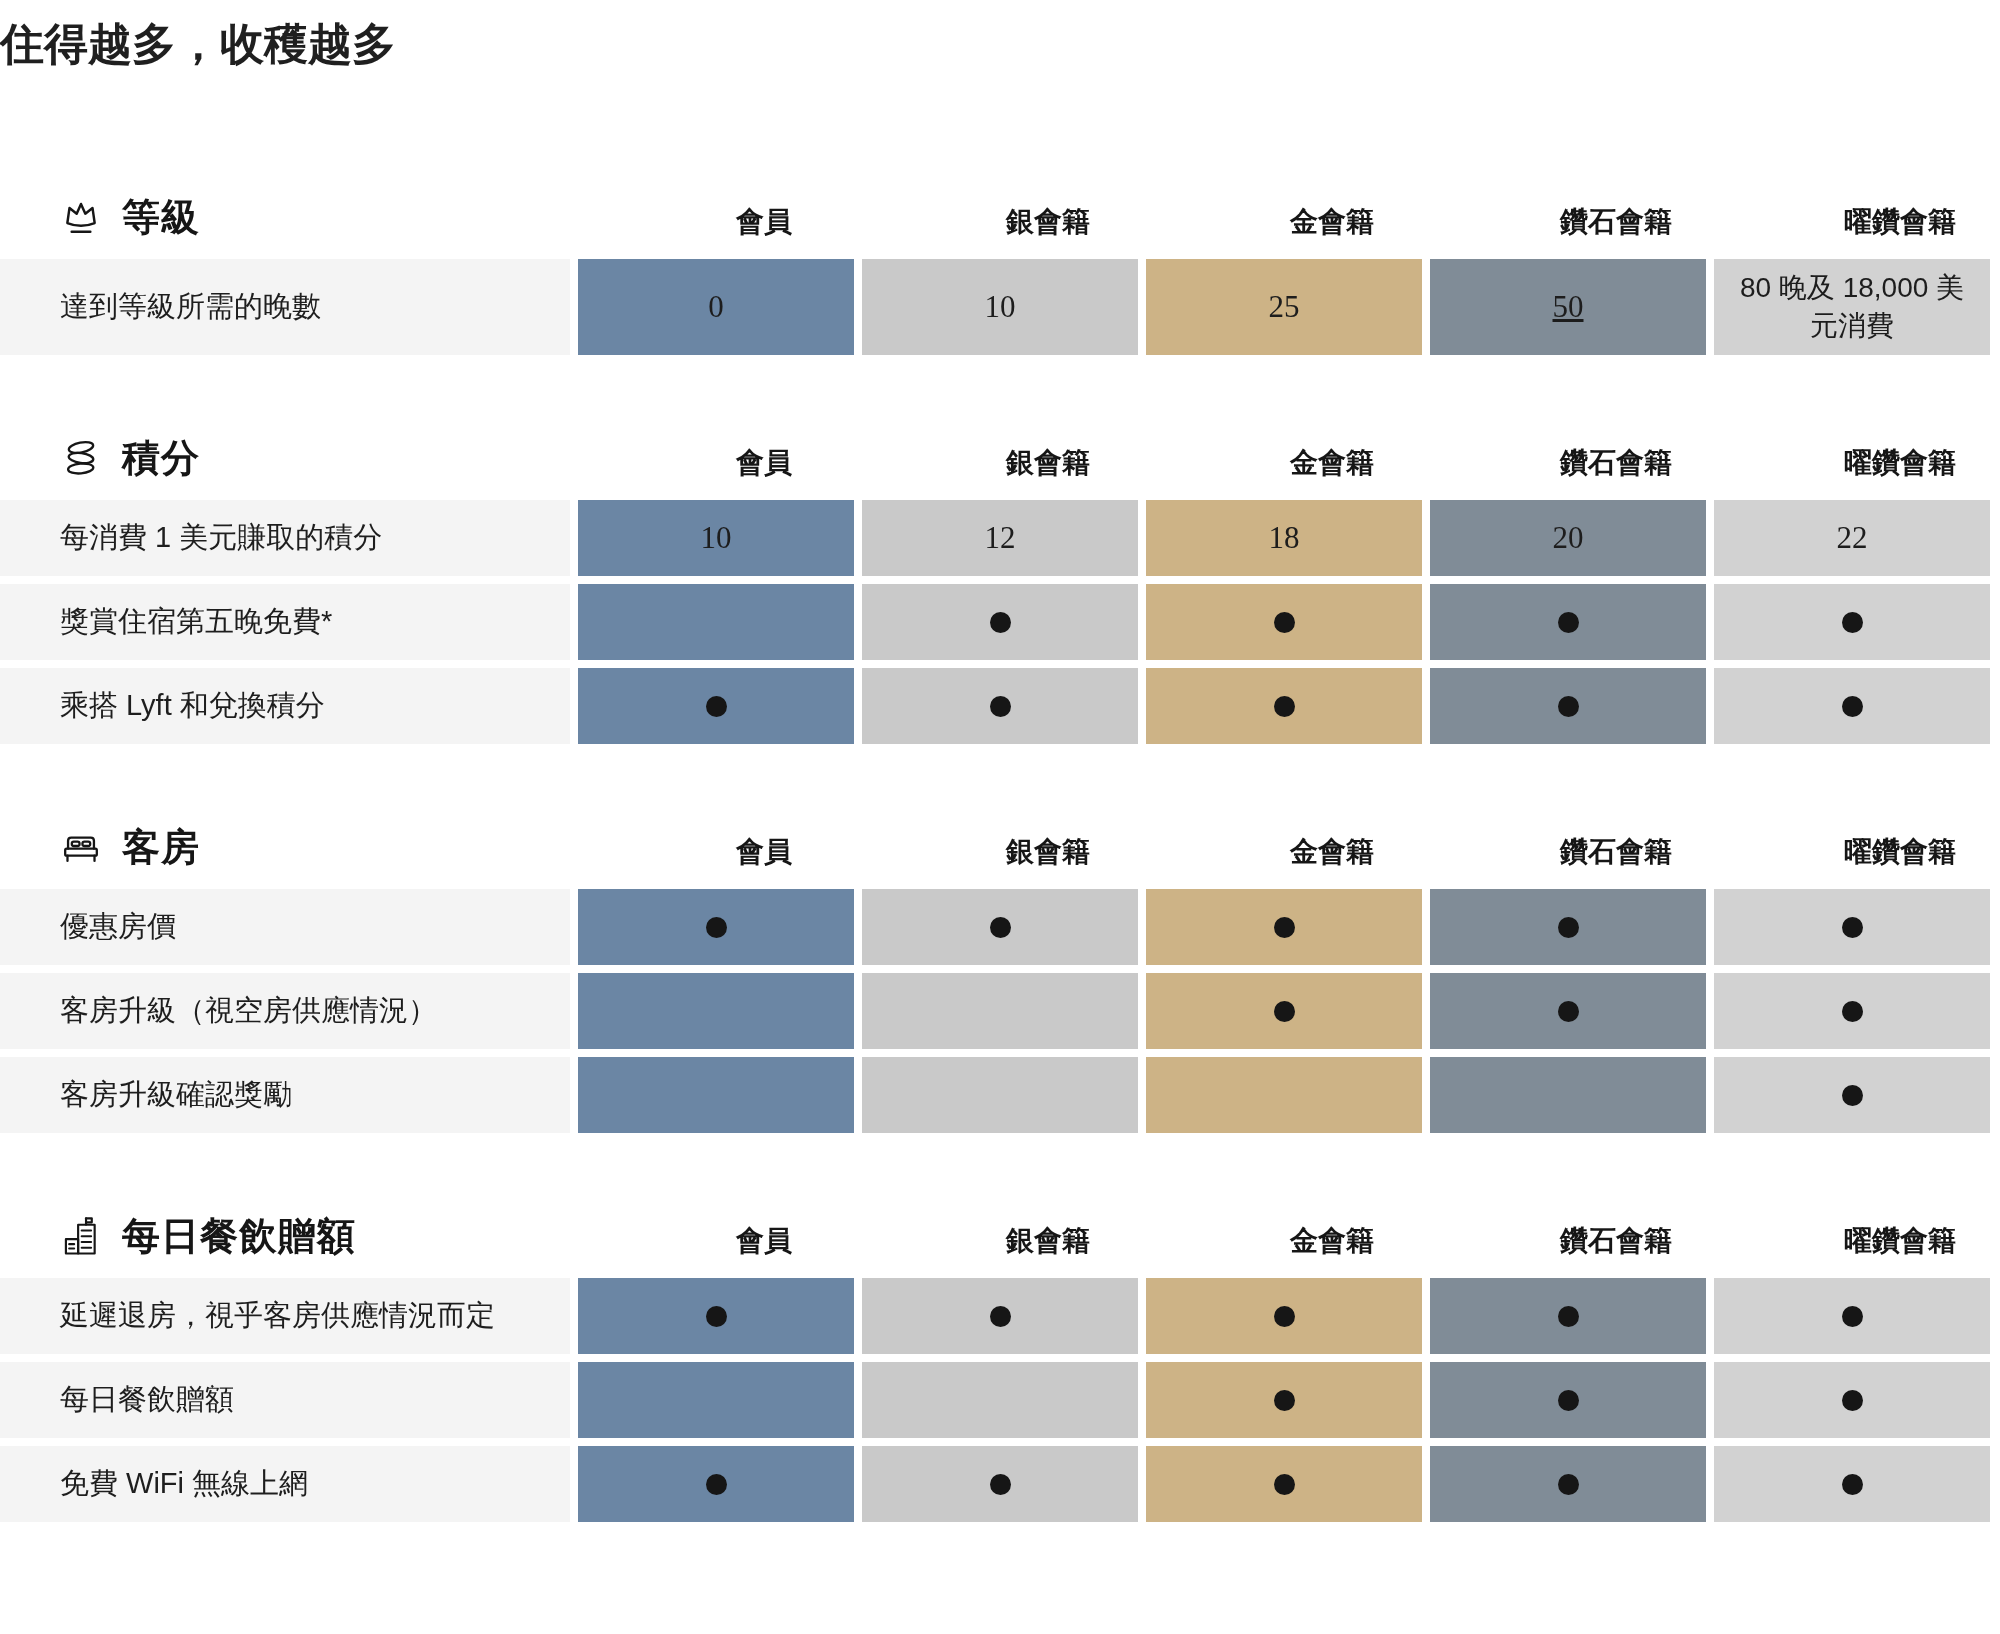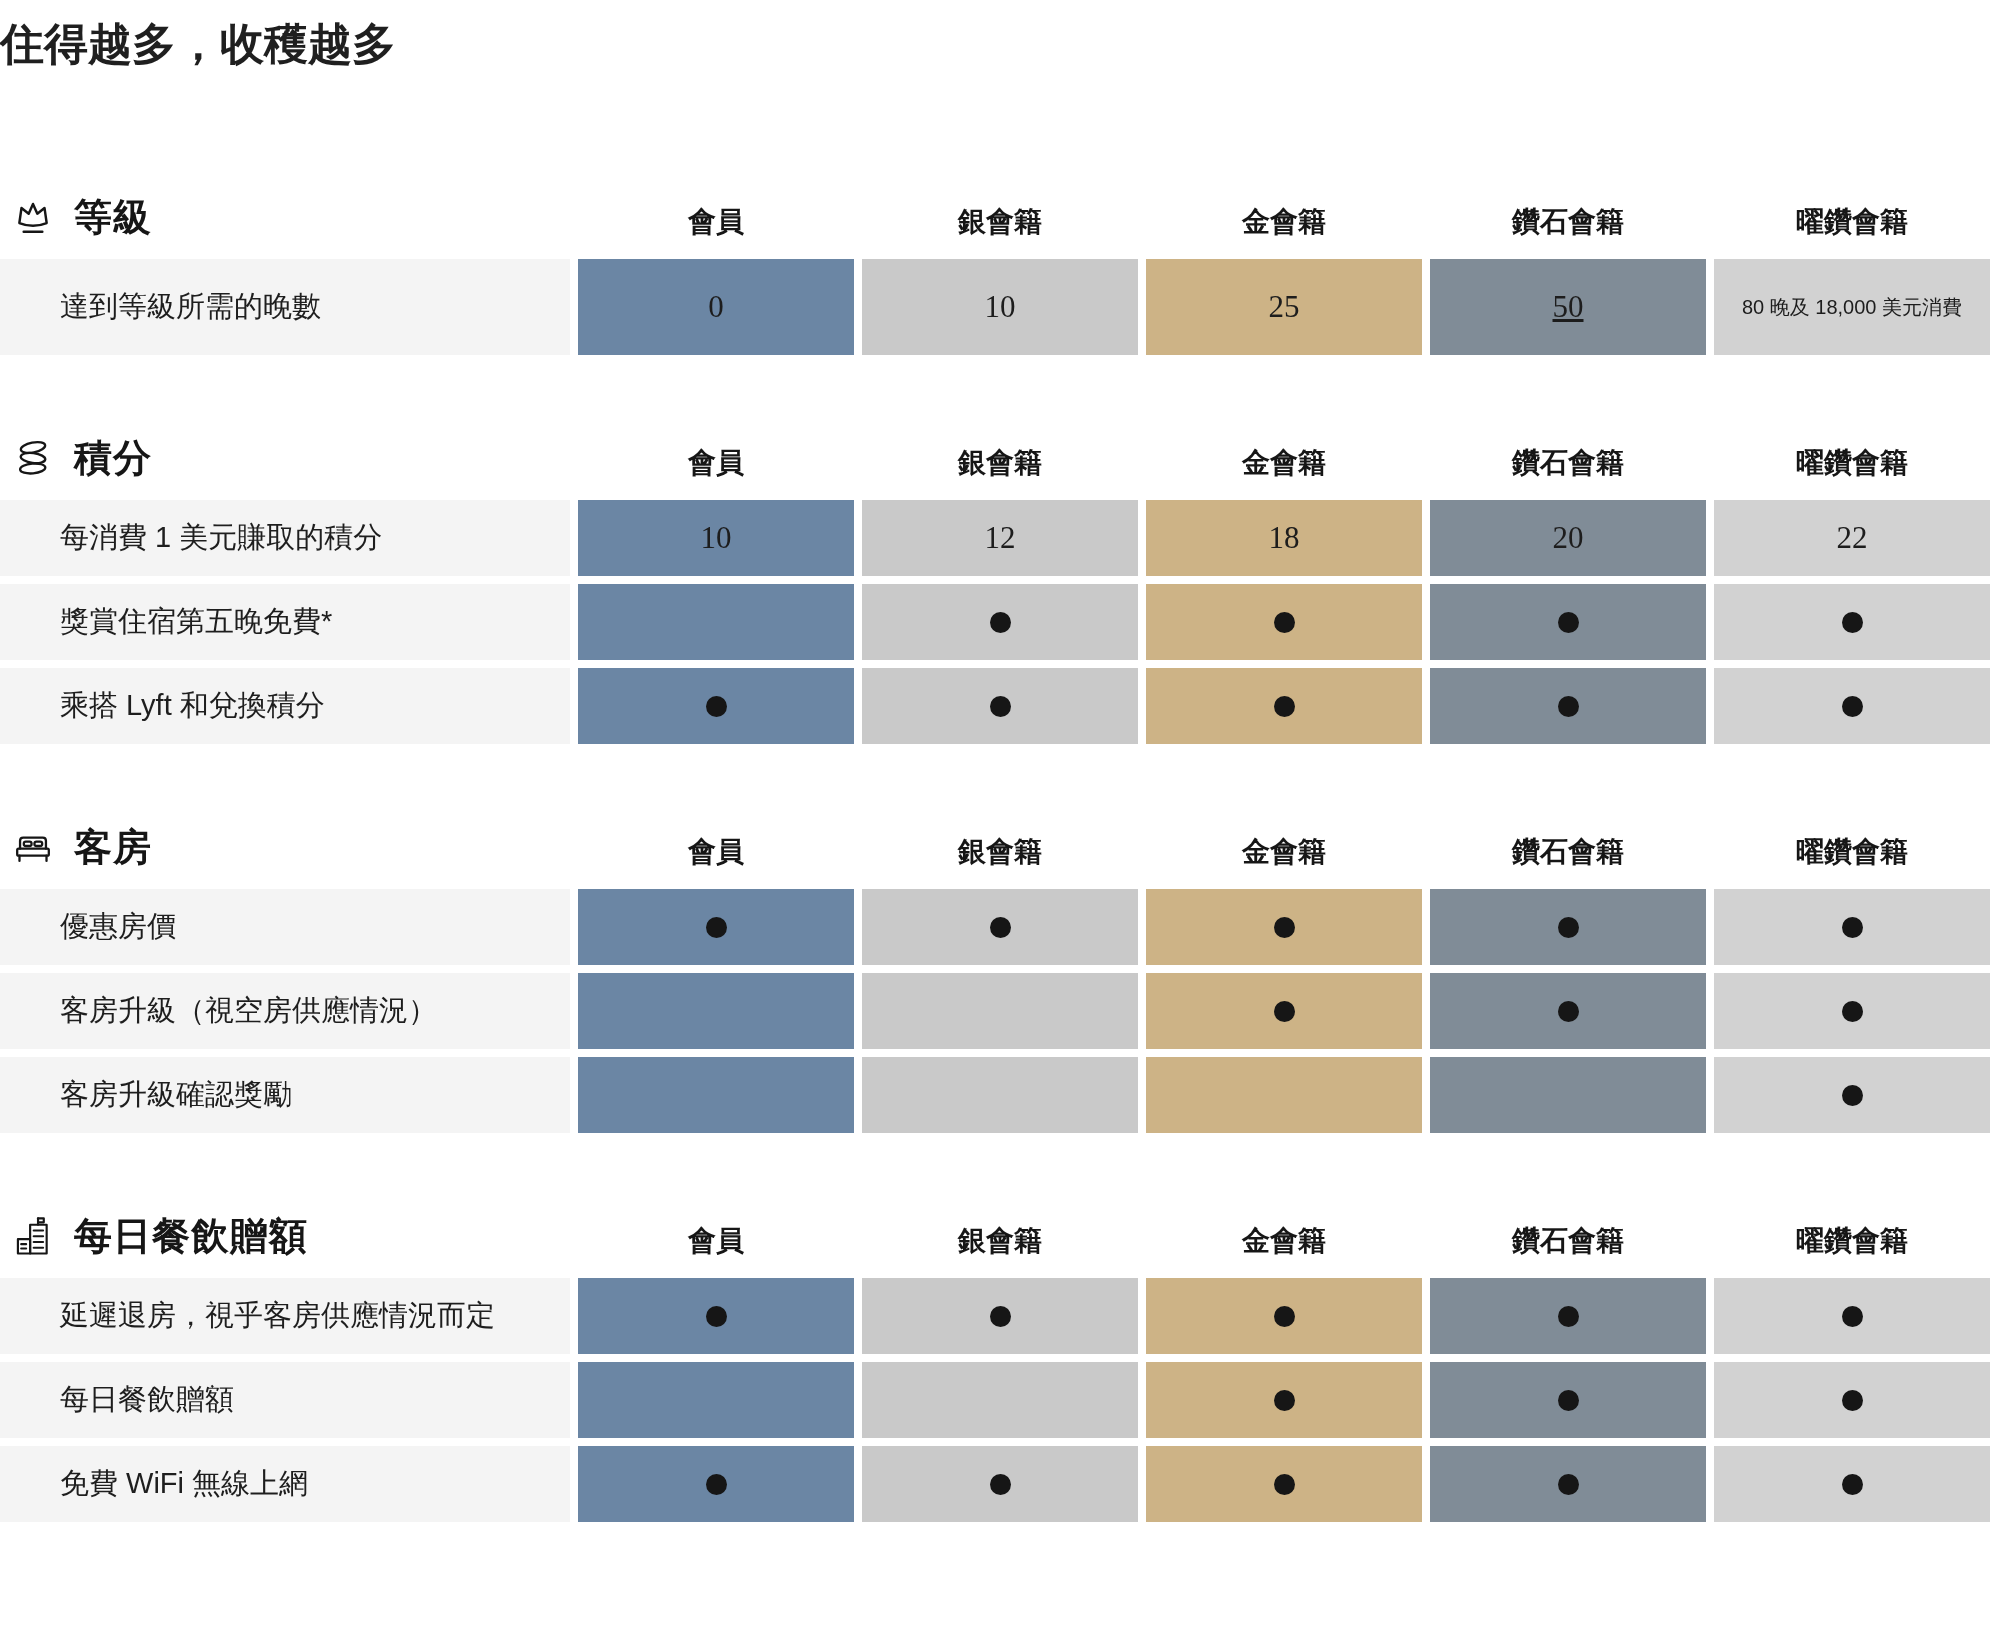--- a/index.html
+++ b/index.html
@@ -20,21 +20,21 @@
   }
   .section { margin-top: 78px; }
   .section.s0 { margin-top: 118px; }
 
   .row, .head-row {
     display: grid;
     grid-template-columns: 570px repeat(5, 276px);
     column-gap: 8px;
     margin-bottom: 8px;
   }
-  .head-row { margin-bottom: 16px; }
+  .head-row { margin-bottom: 16px; padding-left: 48px; }
   .row { height: 76px; }
   .section.s0 .row { height: 96px; }
 
   .cell { display: flex; align-items: center; justify-content: center; }
 
   .section-head {
     justify-content: flex-start;
     padding-left: 10px;
     gap: 18px;
   }
@@ -66,21 +66,21 @@
   }
 
   .value-cell { position: relative; }
 
   .num-value {
     font-family: "Liberation Serif", "DejaVu Serif", serif;
     font-size: 31px;
     color: #1d1d1d;
   }
   .text-value {
-    font-size: 20px;
+    font-size: 28px;
     line-height: 1.35;
     text-align: center;
     padding: 0 12px;
     color: #1d1d1d;
   }
   .dot {
     width: 21px;
     height: 21px;
     border-radius: 50%;
     background: var(--dot-color, #161616);

